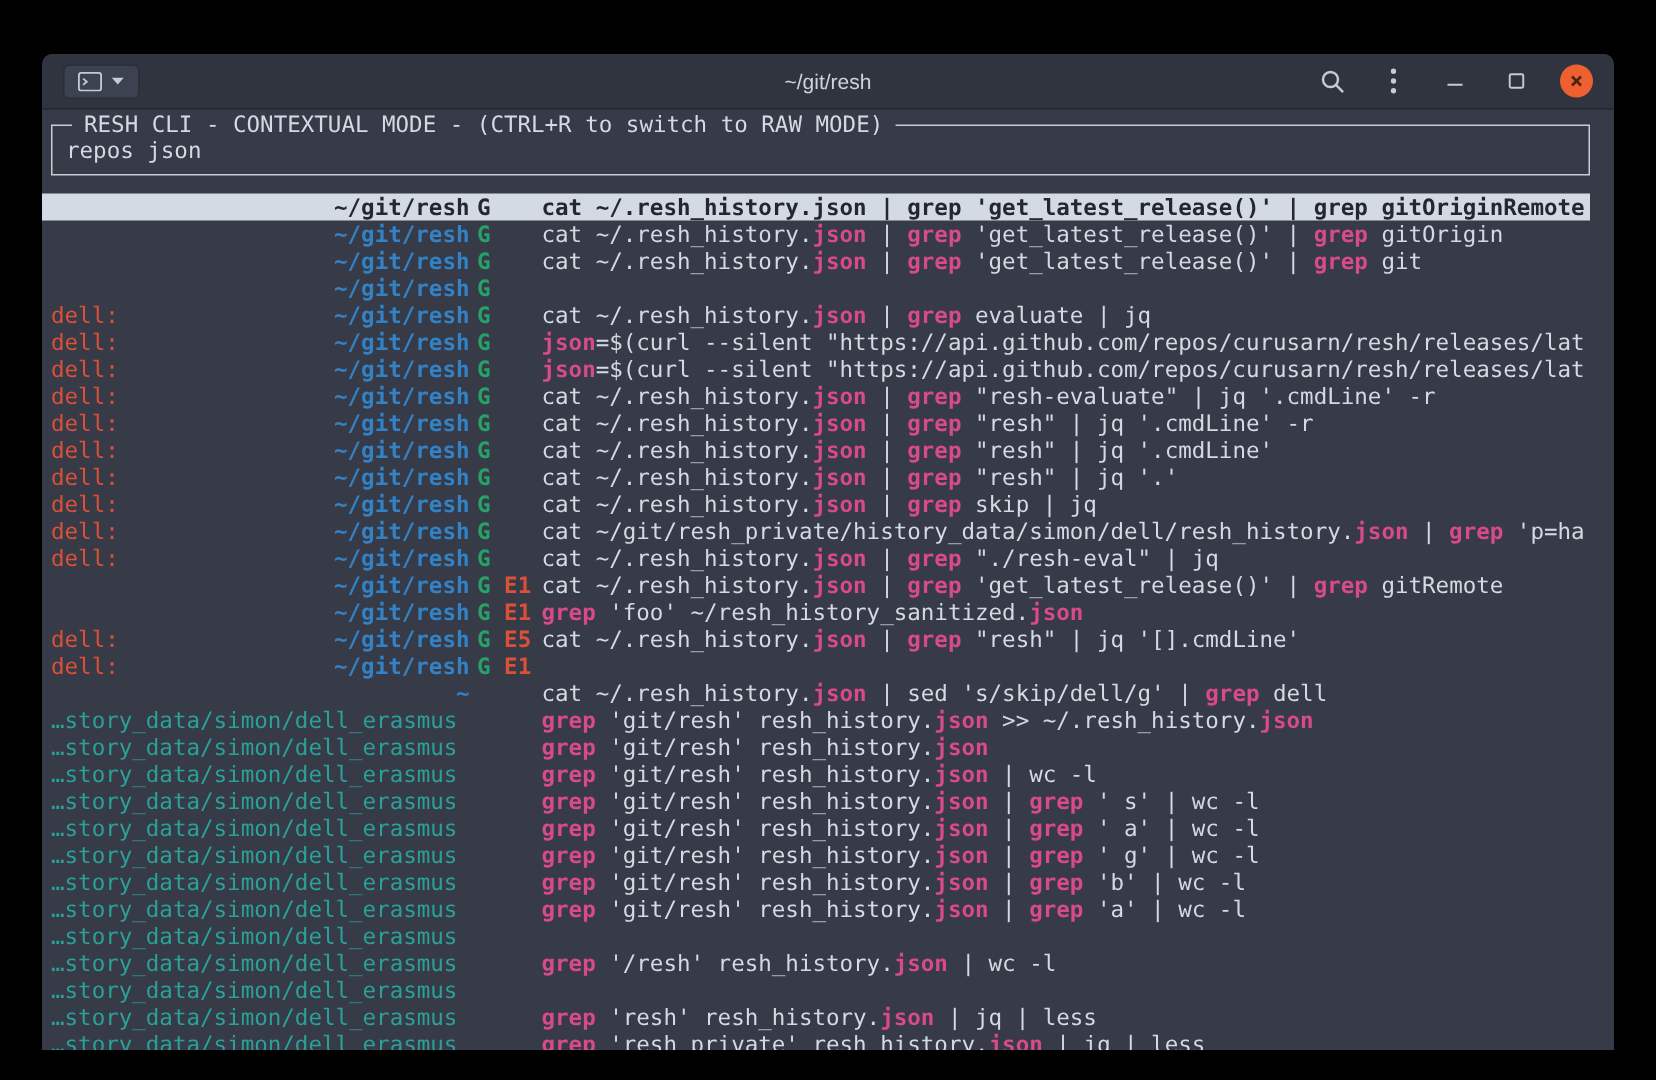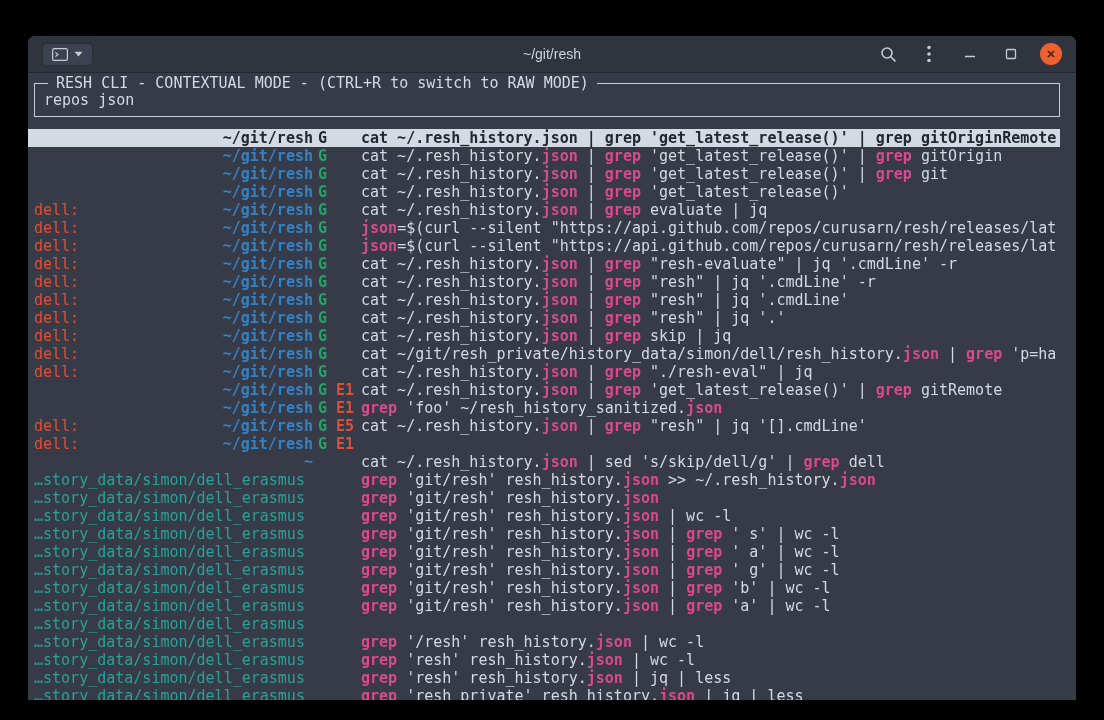--- a/index.html
+++ b/index.html
@@ -143,21 +143,21 @@
 
   <div class="term">
     <div class="qbox">
       <span class="qtitle">RESH CLI - CONTEXTUAL MODE - (CTRL+R to switch to RAW MODE)</span>
       <div class="query">repos json</div>
     </div>
     <div class="rows" id="rows">
         <div class="row sel"><span class="left"><span class="host teal"></span><span class="dir">~/git/resh</span></span><span class="flags"><span class="fG">G</span></span><span class="cmd"><span>cat ~/.resh_history.</span><span class="m">json</span><span> | </span><span class="m">grep</span><span> 'get_latest_release()' | </span><span class="m">grep</span><span> gitOriginRemote</span></span></div>
         <div class="row"><span class="left"><span class="host teal"></span><span class="dir">~/git/resh</span></span><span class="flags"><span class="fG">G</span></span><span class="cmd"><span>cat ~/.resh_history.</span><span class="m">json</span><span> | </span><span class="m">grep</span><span> 'get_latest_release()' | </span><span class="m">grep</span><span> gitOrigin</span></span></div>
         <div class="row"><span class="left"><span class="host teal"></span><span class="dir">~/git/resh</span></span><span class="flags"><span class="fG">G</span></span><span class="cmd"><span>cat ~/.resh_history.</span><span class="m">json</span><span> | </span><span class="m">grep</span><span> 'get_latest_release()' | </span><span class="m">grep</span><span> git</span></span></div>
-        <div class="row"><span class="left"><span class="host teal"></span><span class="dir">~/git/resh</span></span><span class="flags"><span class="fG">G</span></span><span class="cmd"><span>cat ~/.resh_history.</span><span class="m">json</span><span> | </span><span class="m">grep</span><span> 'get_latest_release()'</span></span></div>
+        <div class="row"><span class="left"><span class="host teal"></span><span class="dir">~/git/resh</span></span><span class="flags"><span class="fG">G</span></span></div>
         <div class="row"><span class="left"><span class="host red">dell:</span><span class="dir">~/git/resh</span></span><span class="flags"><span class="fG">G</span></span><span class="cmd"><span>cat ~/.resh_history.</span><span class="m">json</span><span> | </span><span class="m">grep</span><span> evaluate | jq</span></span></div>
         <div class="row"><span class="left"><span class="host red">dell:</span><span class="dir">~/git/resh</span></span><span class="flags"><span class="fG">G</span></span><span class="cmd"><span class="m">json</span><span>=$(curl --silent "https://api.github.com/repos/curusarn/resh/releases/lat</span></span></div>
         <div class="row"><span class="left"><span class="host red">dell:</span><span class="dir">~/git/resh</span></span><span class="flags"><span class="fG">G</span></span><span class="cmd"><span class="m">json</span><span>=$(curl --silent "https://api.github.com/repos/curusarn/resh/releases/lat</span></span></div>
         <div class="row"><span class="left"><span class="host red">dell:</span><span class="dir">~/git/resh</span></span><span class="flags"><span class="fG">G</span></span><span class="cmd"><span>cat ~/.resh_history.</span><span class="m">json</span><span> | </span><span class="m">grep</span><span> "resh-evaluate" | jq '.cmdLine' -r</span></span></div>
         <div class="row"><span class="left"><span class="host red">dell:</span><span class="dir">~/git/resh</span></span><span class="flags"><span class="fG">G</span></span><span class="cmd"><span>cat ~/.resh_history.</span><span class="m">json</span><span> | </span><span class="m">grep</span><span> "resh" | jq '.cmdLine' -r</span></span></div>
         <div class="row"><span class="left"><span class="host red">dell:</span><span class="dir">~/git/resh</span></span><span class="flags"><span class="fG">G</span></span><span class="cmd"><span>cat ~/.resh_history.</span><span class="m">json</span><span> | </span><span class="m">grep</span><span> "resh" | jq '.cmdLine'</span></span></div>
         <div class="row"><span class="left"><span class="host red">dell:</span><span class="dir">~/git/resh</span></span><span class="flags"><span class="fG">G</span></span><span class="cmd"><span>cat ~/.resh_history.</span><span class="m">json</span><span> | </span><span class="m">grep</span><span> "resh" | jq '.'</span></span></div>
         <div class="row"><span class="left"><span class="host red">dell:</span><span class="dir">~/git/resh</span></span><span class="flags"><span class="fG">G</span></span><span class="cmd"><span>cat ~/.resh_history.</span><span class="m">json</span><span> | </span><span class="m">grep</span><span> skip | jq</span></span></div>
         <div class="row"><span class="left"><span class="host red">dell:</span><span class="dir">~/git/resh</span></span><span class="flags"><span class="fG">G</span></span><span class="cmd"><span>cat ~/git/resh_private/history_data/simon/dell/resh_history.</span><span class="m">json</span><span> | </span><span class="m">grep</span><span> 'p=ha</span></span></div>
         <div class="row"><span class="left"><span class="host red">dell:</span><span class="dir">~/git/resh</span></span><span class="flags"><span class="fG">G</span></span><span class="cmd"><span>cat ~/.resh_history.</span><span class="m">json</span><span> | </span><span class="m">grep</span><span> "./resh-eval" | jq</span></span></div>
@@ -169,19 +169,19 @@
         <div class="row"><span class="left"><span class="host teal">…story_data/simon/dell_erasmus</span><span class="dir"></span></span><span class="flags"></span><span class="cmd"><span class="m">grep</span><span> 'git/resh' resh_history.</span><span class="m">json</span><span> &gt;&gt; ~/.resh_history.</span><span class="m">json</span></span></div>
         <div class="row"><span class="left"><span class="host teal">…story_data/simon/dell_erasmus</span><span class="dir"></span></span><span class="flags"></span><span class="cmd"><span class="m">grep</span><span> 'git/resh' resh_history.</span><span class="m">json</span></span></div>
         <div class="row"><span class="left"><span class="host teal">…story_data/simon/dell_erasmus</span><span class="dir"></span></span><span class="flags"></span><span class="cmd"><span class="m">grep</span><span> 'git/resh' resh_history.</span><span class="m">json</span><span> | wc -l</span></span></div>
         <div class="row"><span class="left"><span class="host teal">…story_data/simon/dell_erasmus</span><span class="dir"></span></span><span class="flags"></span><span class="cmd"><span class="m">grep</span><span> 'git/resh' resh_history.</span><span class="m">json</span><span> | </span><span class="m">grep</span><span> ' s' | wc -l</span></span></div>
         <div class="row"><span class="left"><span class="host teal">…story_data/simon/dell_erasmus</span><span class="dir"></span></span><span class="flags"></span><span class="cmd"><span class="m">grep</span><span> 'git/resh' resh_history.</span><span class="m">json</span><span> | </span><span class="m">grep</span><span> ' a' | wc -l</span></span></div>
         <div class="row"><span class="left"><span class="host teal">…story_data/simon/dell_erasmus</span><span class="dir"></span></span><span class="flags"></span><span class="cmd"><span class="m">grep</span><span> 'git/resh' resh_history.</span><span class="m">json</span><span> | </span><span class="m">grep</span><span> ' g' | wc -l</span></span></div>
         <div class="row"><span class="left"><span class="host teal">…story_data/simon/dell_erasmus</span><span class="dir"></span></span><span class="flags"></span><span class="cmd"><span class="m">grep</span><span> 'git/resh' resh_history.</span><span class="m">json</span><span> | </span><span class="m">grep</span><span> 'b' | wc -l</span></span></div>
         <div class="row"><span class="left"><span class="host teal">…story_data/simon/dell_erasmus</span><span class="dir"></span></span><span class="flags"></span><span class="cmd"><span class="m">grep</span><span> 'git/resh' resh_history.</span><span class="m">json</span><span> | </span><span class="m">grep</span><span> 'a' | wc -l</span></span></div>
         <div class="row"><span class="left"><span class="host teal">…story_data/simon/dell_erasmus</span><span class="dir"></span></span><span class="flags"></span></div>
         <div class="row"><span class="left"><span class="host teal">…story_data/simon/dell_erasmus</span><span class="dir"></span></span><span class="flags"></span><span class="cmd"><span class="m">grep</span><span> '/resh' resh_history.</span><span class="m">json</span><span> | wc -l</span></span></div>
-        <div class="row"><span class="left"><span class="host teal">…story_data/simon/dell_erasmus</span><span class="dir"></span></span><span class="flags"></span><span class="cmd"><span class="m">grep</span><span> 'resh' resh_history.</span><span class="m">json</span><span> | wc -l</span></span></div>
+        <div class="row"><span class="left"><span class="host teal">…story_data/simon/dell_erasmus</span><span class="dir"></span></span><span class="flags"></span></div>
         <div class="row"><span class="left"><span class="host teal">…story_data/simon/dell_erasmus</span><span class="dir"></span></span><span class="flags"></span><span class="cmd"><span class="m">grep</span><span> 'resh' resh_history.</span><span class="m">json</span><span> | jq | less</span></span></div>
         <div class="row"><span class="left"><span class="host teal">…story_data/simon/dell_erasmus</span><span class="dir"></span></span><span class="flags"></span><span class="cmd"><span class="m">grep</span><span> 'resh_private' resh_history.</span><span class="m">json</span><span> | jq | less</span></span></div>
       </div>
   </div>
 
 </div>
 
 </body></html>

